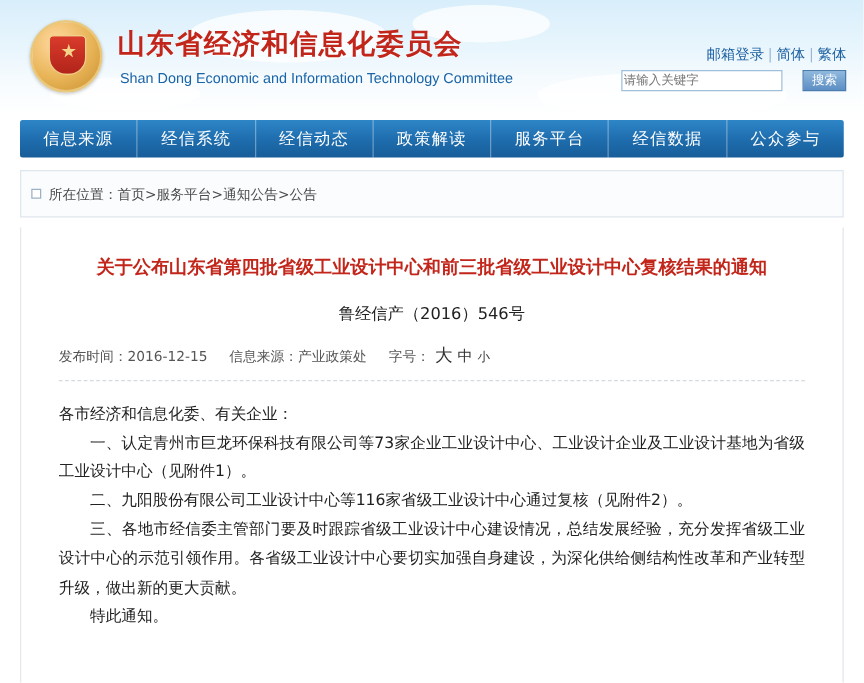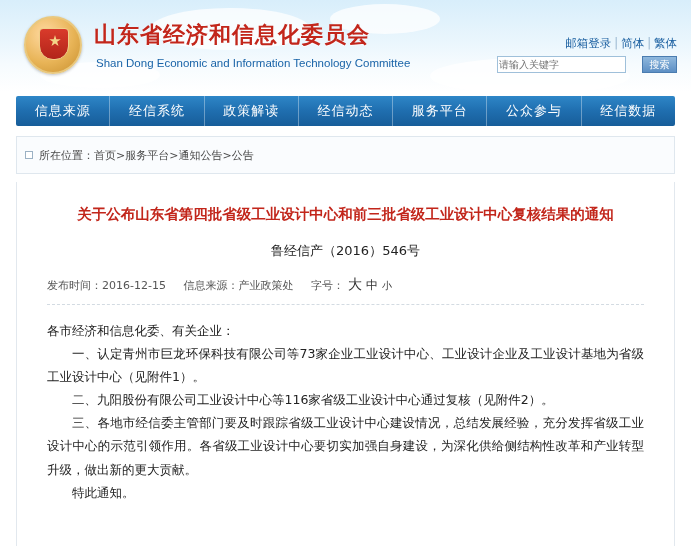--- a/index.html
+++ b/index.html
@@ -233,25 +233,25 @@
 
     <div class="searchbox">
       <input type="text" placeholder="请输入关键字" style="">
       <div class="btn">搜索</div>
     </div>
   </div>
 
   <div class="navwrap">
     <div class="nav-item">信息来源</div>
     <div class="nav-item">经信系统</div>
+    <div class="nav-item">经信动态</div>
     <div class="nav-item">政策解读</div>
-    <div class="nav-item">经信动态</div>
     <div class="nav-item">服务平台</div>
+    <div class="nav-item">经信数据</div>
     <div class="nav-item">公众参与</div>
-    <div class="nav-item">经信数据</div>
   </div>
 
   <div class="crumbwrap">
     <span class="crumb-box"></span>
     <span>所在位置：</span>
     <span>首页</span>
     <span>&gt;</span>
     <span>服务平台</span>
     <span>&gt;</span>
     <span>通知公告</span>

